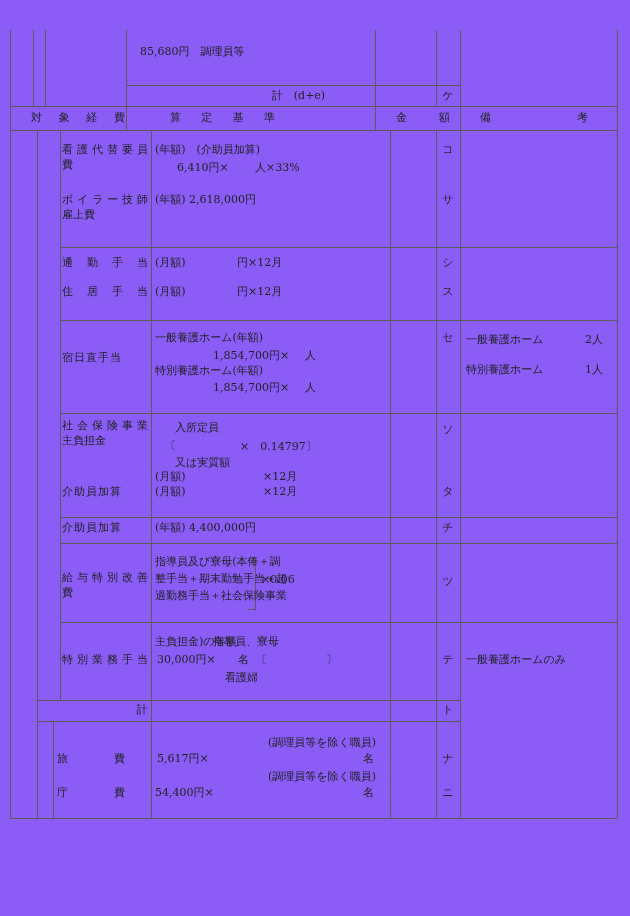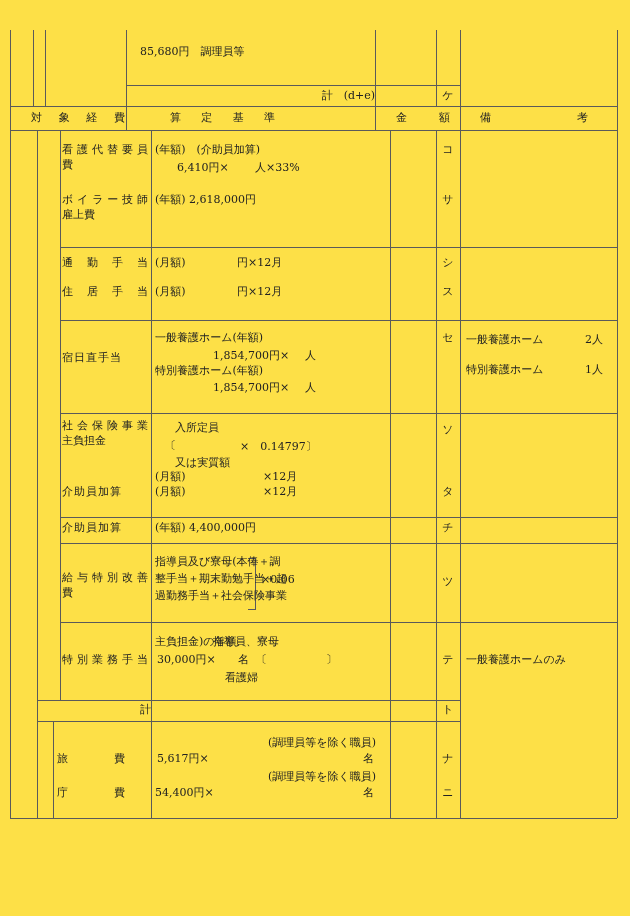--- a/index.html
+++ b/index.html
@@ -1,25 +1,25 @@
 <!DOCTYPE html>
 <html><head>
 <meta charset="utf-8">
 <style>
   html,body{margin:0;padding:0;background:#ffffff;}
   .page{
-    position:relative;width:630px;height:916px;background:#fde047;
+    position:relative;width:630px;height:916px;background:#8b5cf6;
     font-family:"DejaVu Serif","Liberation Serif",serif;
     font-size:11px;color:#222;overflow:hidden;
   }
   .vl{position:absolute;width:1px;background:#5a5a5a;}
   .hl{position:absolute;height:1px;background:#5a5a5a;}
   .t{position:absolute;white-space:pre;line-height:13px;}
   .spread{display:flex;justify-content:space-between;}
-  .ctr{text-align:right;}
+  .ctr{text-align:center;padding-left:48px;}
   .rt{text-align:right;}
   .kana{position:absolute;left:436px;width:24px;text-align:center;line-height:13px;}
   .ls1{letter-spacing:1px;}
 </style>
 </head>
 <body>
 
 <div class="page">
 
   <div class="vl" style="left:10px;top:30px;height:788px;"></div>

